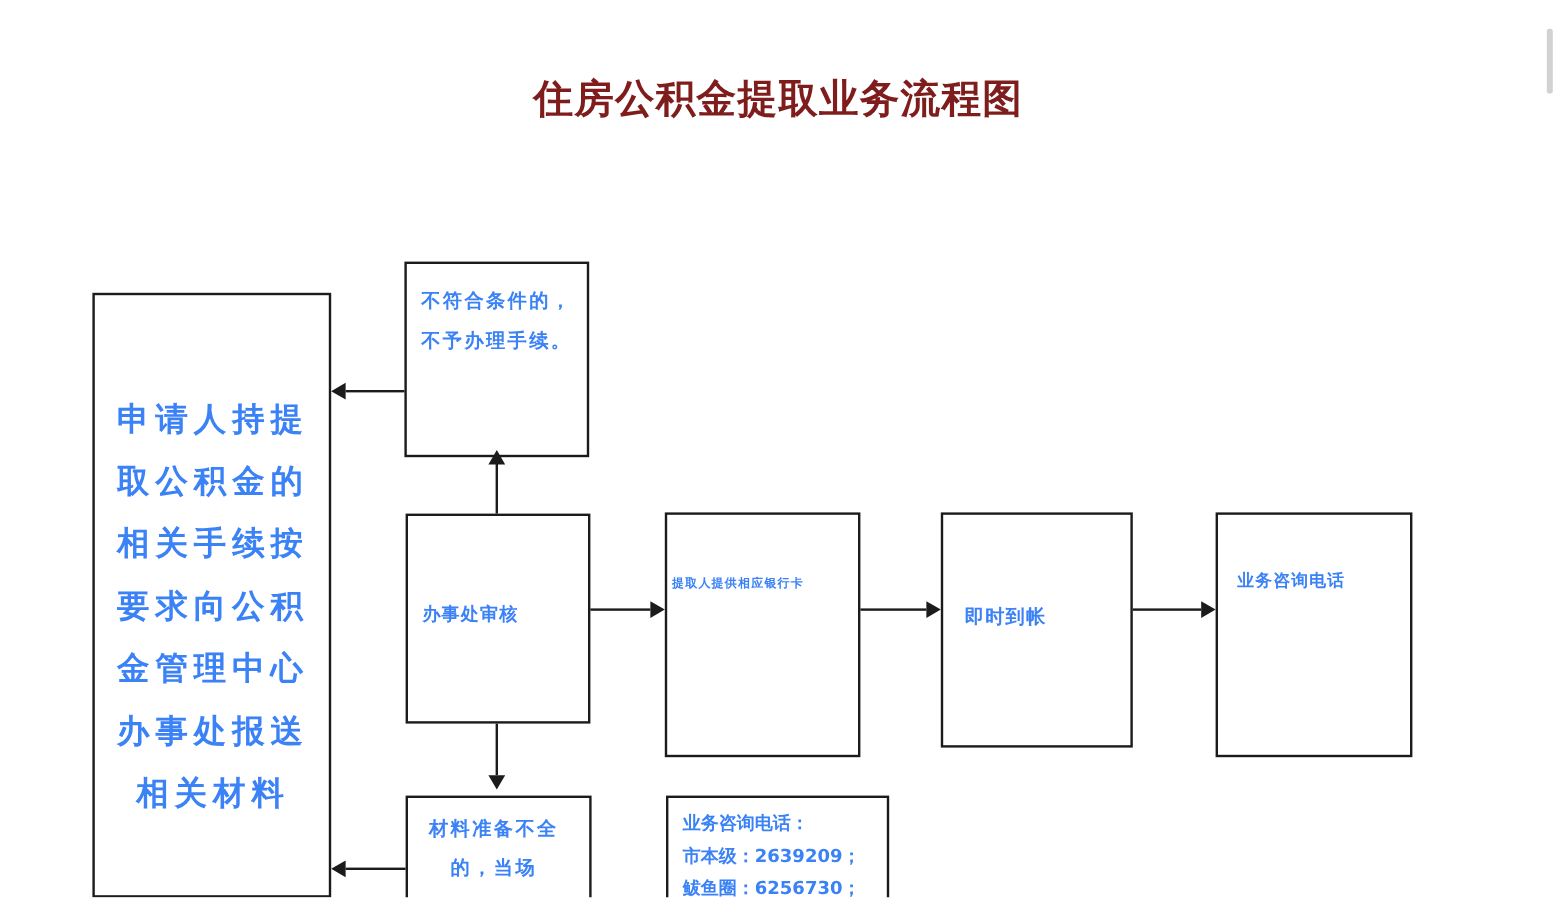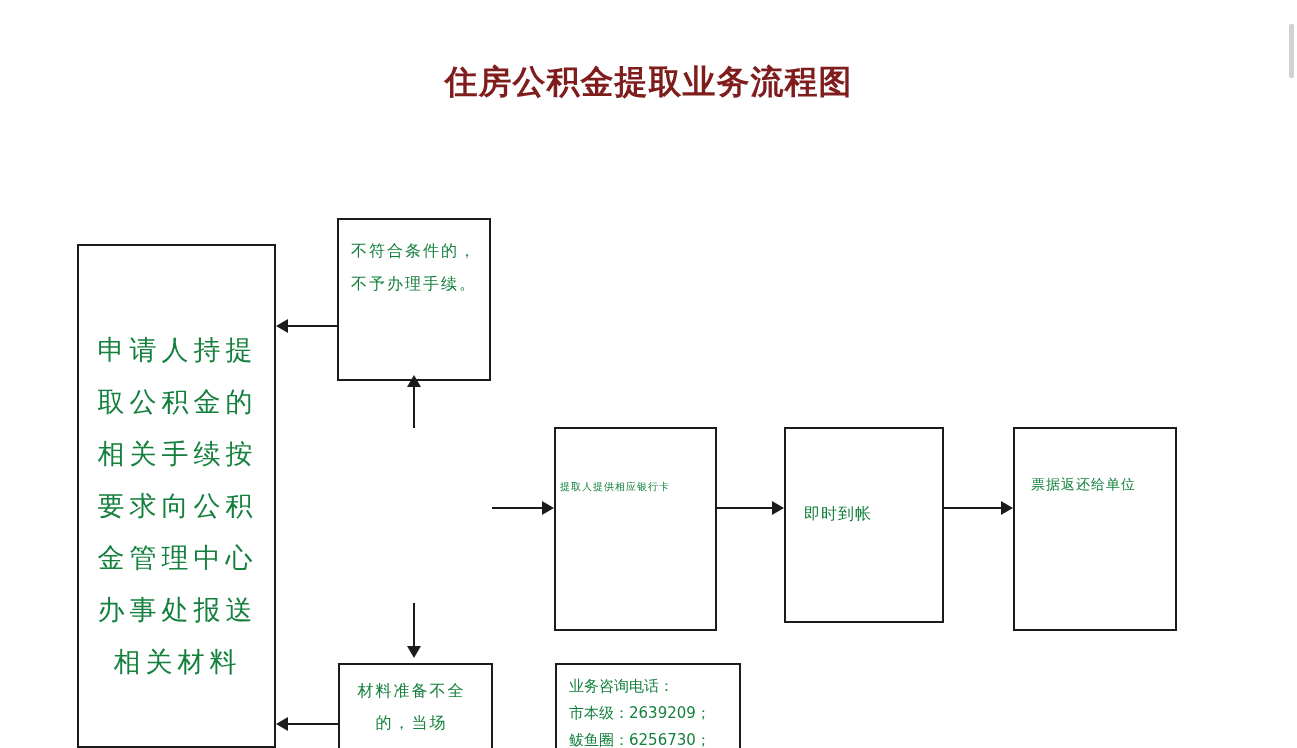--- a/index.html
+++ b/index.html
@@ -40,23 +40,24 @@
     box-sizing: border-box;
     border: 2px solid #1b1b1b;
     background: #ffffff;
     overflow: hidden;
   }
   .node .node-text {
     position: absolute;
     box-sizing: border-box;
     width: 100%;
     padding: 0 10px;
-    color: #15803d;
+    color: #3b82f6;
     white-space: pre-wrap;
     word-break: break-all;
+    font-weight: bold;
   }
 
   
   #node-apply {
     left: 77px;
     top: 244px;
     width: 199px;
     height: 504px;
   }
   #node-apply .node-text {
@@ -264,31 +265,34 @@
   <div id="doc-title">住房公积金提取业务流程图</div>
 
   <div class="node" id="node-apply">
     <div class="node-text">申请人持提取公积金的相关手续按要求向公积金管理中心办事处报送相关材料</div>
   </div>
 
   <div class="node" id="node-reject">
     <div class="node-text">不符合条件的，不予办理手续。</div>
   </div>
 
+  <div class="node" id="node-review">
+    <div class="node-text">办事处审核</div>
+  </div>
 
   <div class="node" id="node-bankcard">
     <div class="node-text">提取人提供相应银行卡</div>
   </div>
 
   <div class="node" id="node-instant">
     <div class="node-text">即时到帐</div>
   </div>
 
   <div class="node" id="node-receipt">
-    <div class="node-text">票据返还给单位</div>
+    <div class="node-text">业务咨询电话</div>
   </div>
 
   <div class="node" id="node-incomplete">
     <div class="node-text">材料准备不全的，当场</div>
   </div>
 
   <div class="node" id="node-contact">
     <div class="node-text">业务咨询电话：
 市本级：2639209；
 鲅鱼圈：6256730；</div>

